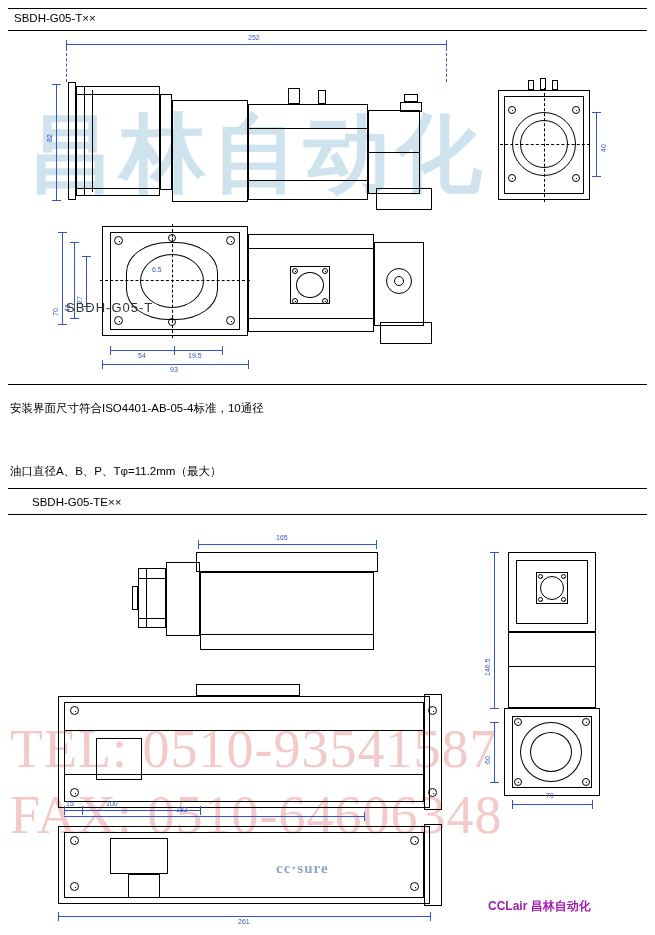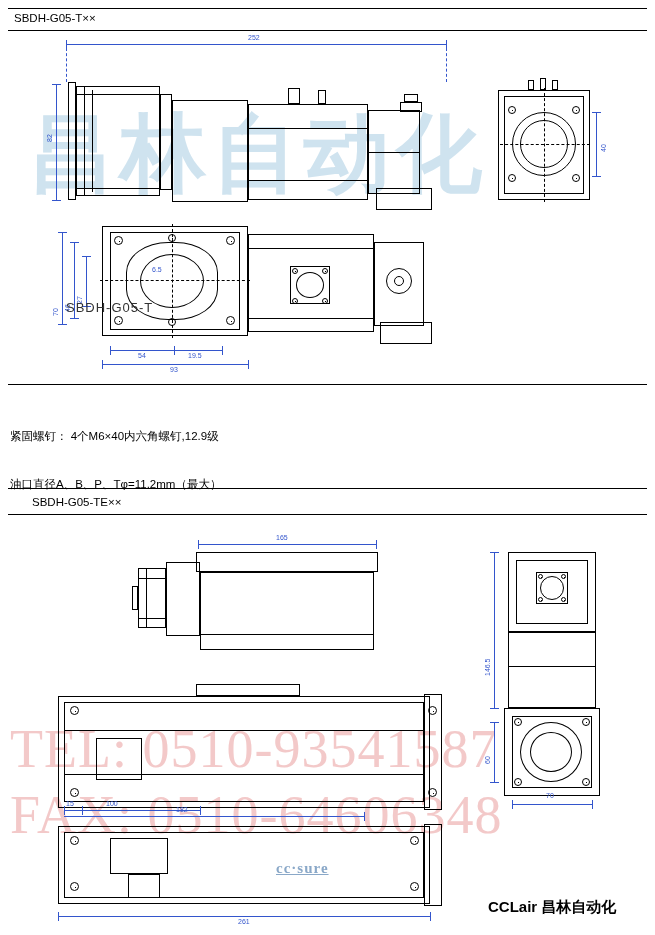--- a/index.html
+++ b/index.html
@@ -46,22 +46,22 @@
   .box{position:absolute;border:1px solid #000;box-sizing:border-box;}
   .dim{position:absolute;font-size:7px;color:#3355cc;font-family:"Liberation Sans", sans-serif;}
   .dimv{position:absolute;font-size:7px;color:#3355cc;
         transform:rotate(-90deg);transform-origin:left top;}
   .dash{position:absolute;border-top:1px dashed #3355cc;}
   .dashk{position:absolute;border-top:1px dashed #000;}
   .circ{position:absolute;border:1px solid #000;border-radius:50%;box-sizing:border-box;}
   .bolt{position:absolute;border:1px solid #000;border-radius:50%;box-sizing:border-box;}
   .bolt:after{content:"";position:absolute;left:50%;top:50%;width:1px;height:1px;background:#000;}
 
-  .brand{position:absolute;font-size:15px;font-weight:bold;color:#000000;}
-  .logo-c{position:absolute;font-family:"Liberation Serif",serif;font-size:15px;color:#8aa8c8;font-weight:bold;letter-spacing:1px;text-decoration:underline;}
+  .brand{position:absolute;font-size:12px;font-weight:bold;color:#a21caf;}
+  .logo-c{position:absolute;font-family:"Liberation Serif",serif;font-size:15px;color:#8aa8c8;font-weight:bold;letter-spacing:1px;}
 </style>
 </head>
 <body>
 
 <div class="page">
 
   <div class="wm wm-cc">
     <span class="sub">昌林自动化</span>
   </div>
   <div class="wm wm-tel">
@@ -186,22 +186,22 @@
 
     <div class="box" style="left:374px;top:222px;width:50px;height:84px;"></div>
     <div class="circ" style="left:386px;top:248px;width:26px;height:26px;"></div>
     <div class="circ" style="left:394px;top:256px;width:10px;height:10px;"></div>
     <div class="box" style="left:380px;top:302px;width:52px;height:22px;"></div>
 
   </div>
 
   <div class="divider" style="top:384px;"></div>
 
-  <div class="para" style="left:10px;top:428px;">紧固螺钉：  4个M6×40内六角螺钉,12.9级</div>
-  <div class="para" style="left:10px;top:476px;text-align:center;">油口直径A、B、P、Tφ=11.2mm（最大）</div>
+  <div class="para" style="left:10px;top:400px;">安装界面尺寸符合ISO4401-AB-05-4标准，10通径</div>
+  <div class="para" style="left:10px;top:463px;text-align:center;">油口直径A、B、P、Tφ=11.2mm（最大）</div>
 
   <div class="divider" style="top:488px;"></div>
   <div class="label" style="left:32px;top:496px;">SBDH-G05-TE××</div>
   <div class="divider" style="top:514px;"></div>
 
   <div class="dwg" style="left:0;top:516px;width:655px;height:410px;">
 
     <div class="dim" style="left:276px;top:18px;">165</div>
     <div class="lnb" style="left:198px;top:28px;width:178px;height:1px;"></div>
     <div class="lnb" style="left:198px;top:24px;width:1px;height:9px;"></div>

